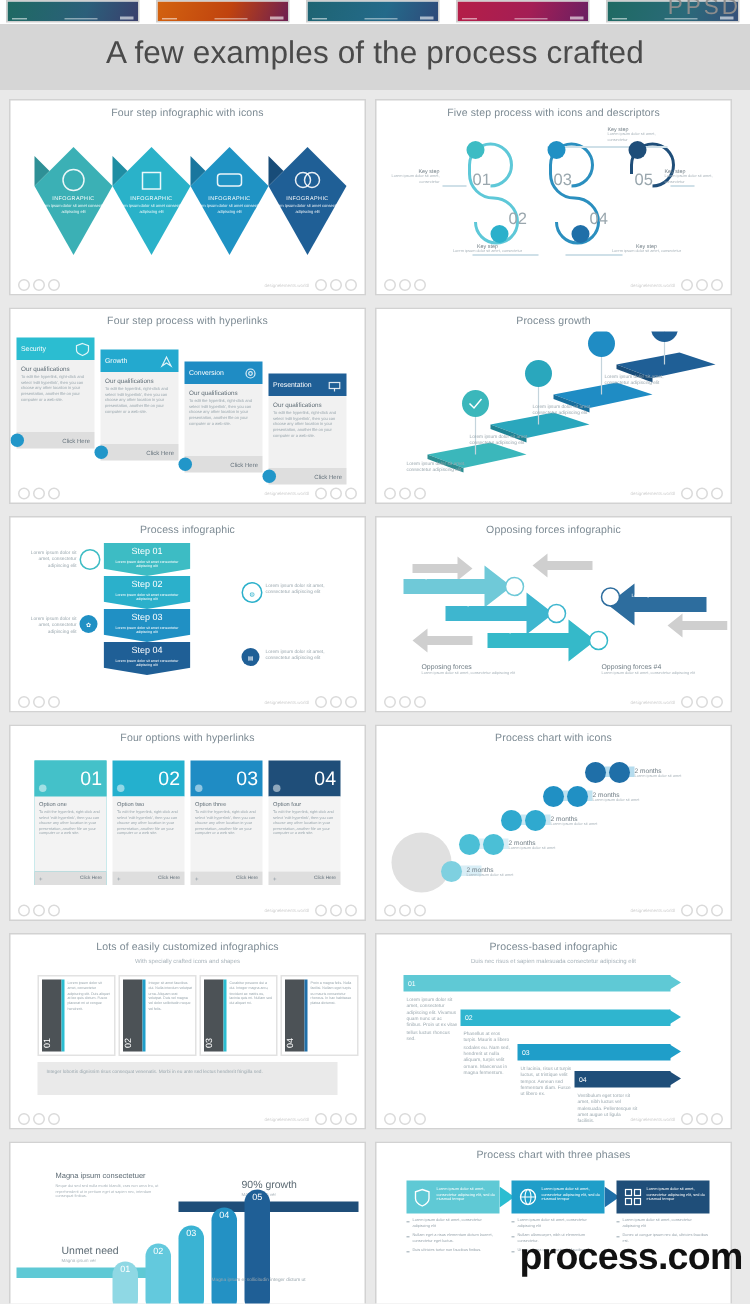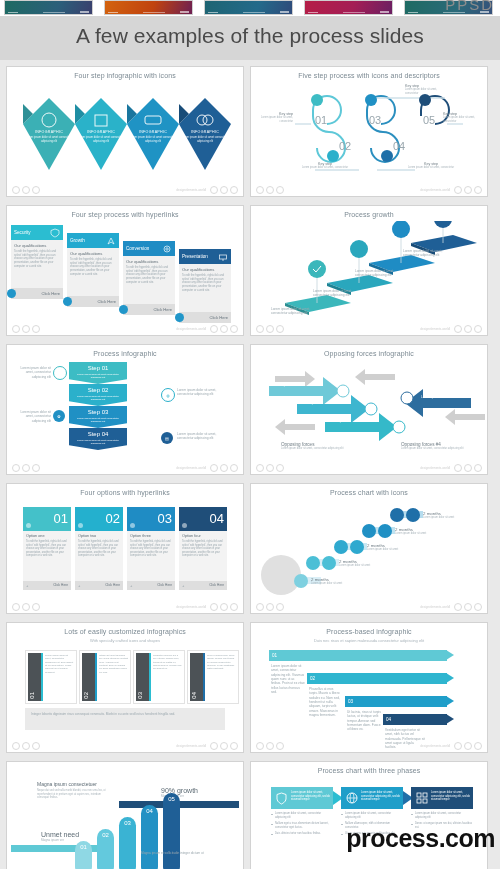--- a/index.html
+++ b/index.html
@@ -153,21 +153,21 @@
   </div>
   <div class="thumb" style="background:linear-gradient(110deg,#1e6a62,#2b6a7a 60%,#36507a);">
     <span class="tline"></span>
     <span class="tline2"></span>
     <span class="tline3"></span>
   </div>
   <div class="ppsd">PPSD</div>
 </div>
 
 <div class="headerband">
-  <div class="ht">A few examples of the process slides</div>
+  <div class="ht">A few examples of the process crafted</div>
 </div>
 
 <div class="grid">
 
   <div class="slide">
     <div class="inner">
       <div class="stitle">Four step infographic with icons</div>
 
       <div class="diaWrap" style="left:10px;">
         <svg width="56" height="76" viewBox="0 0 56 76">

